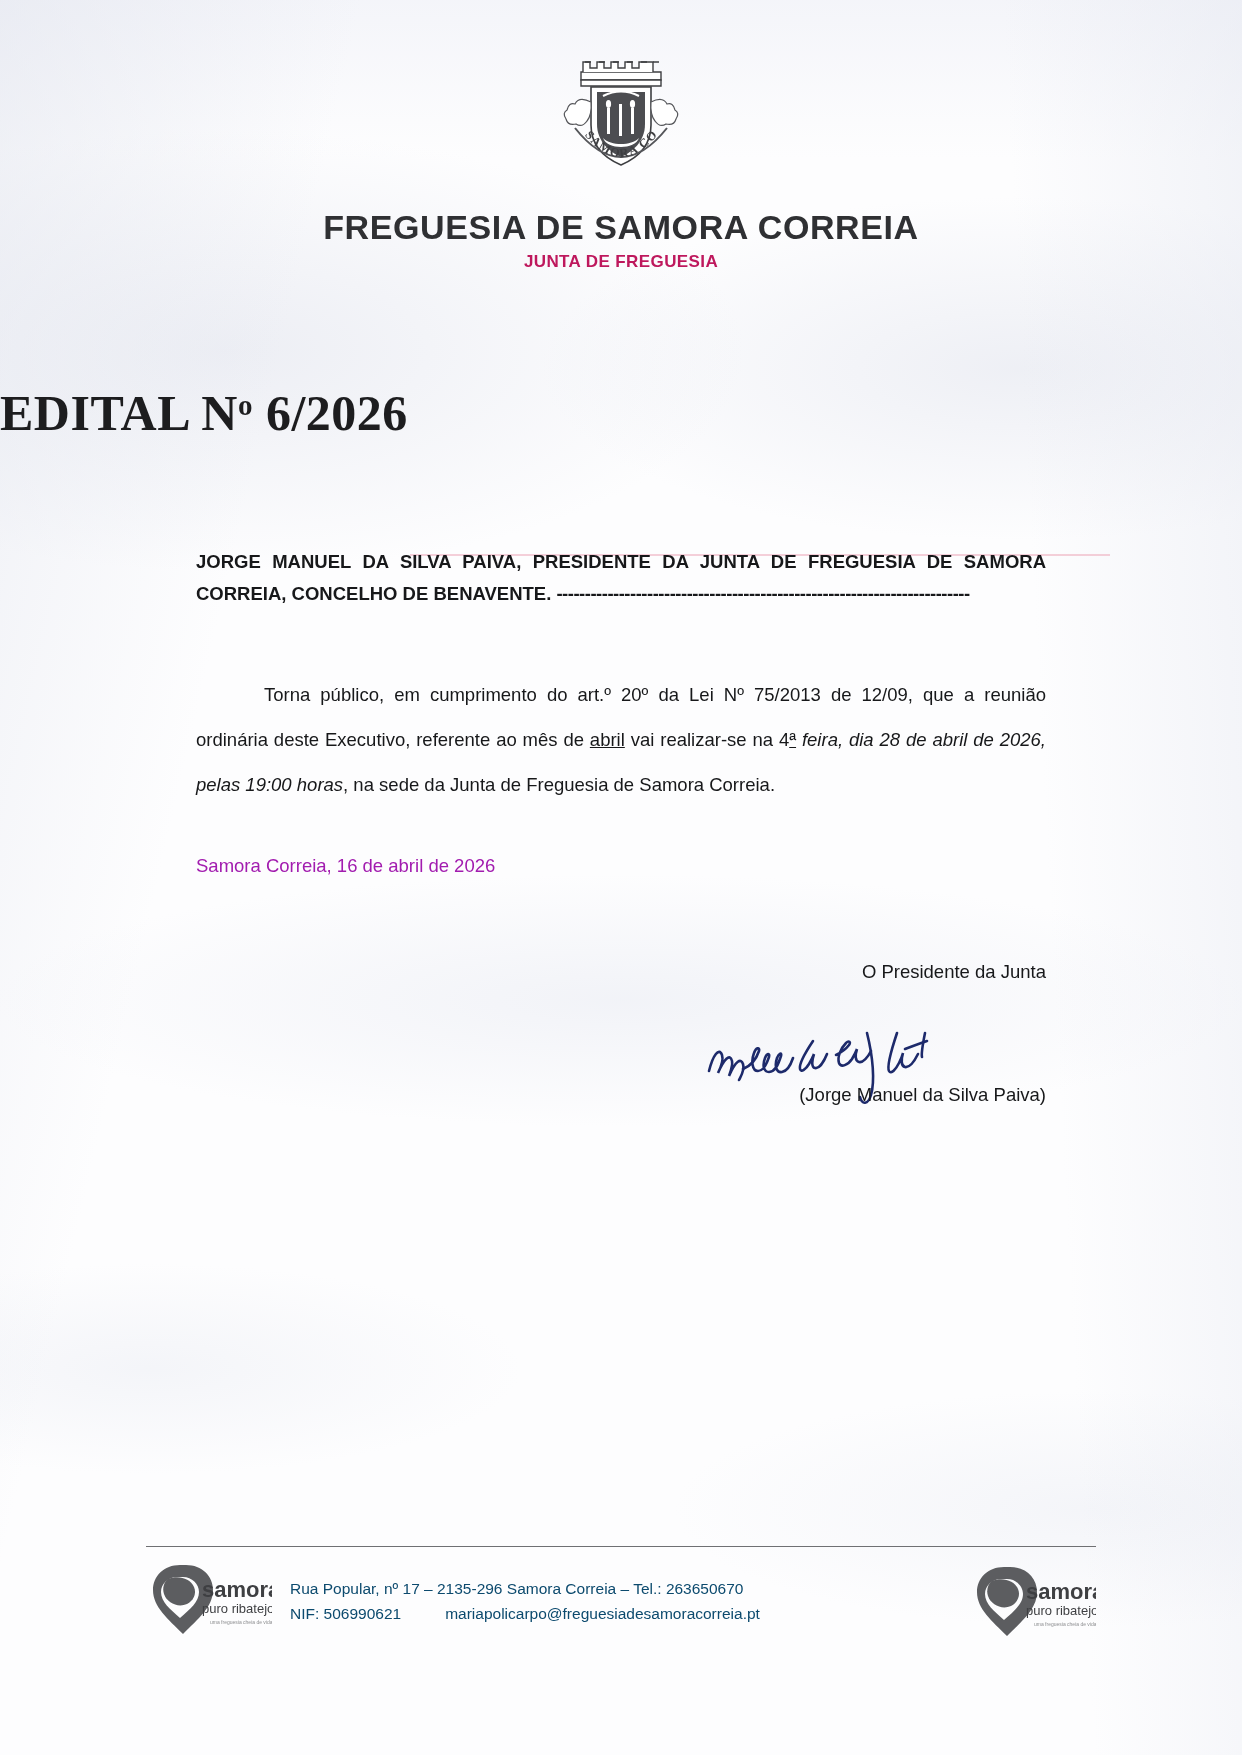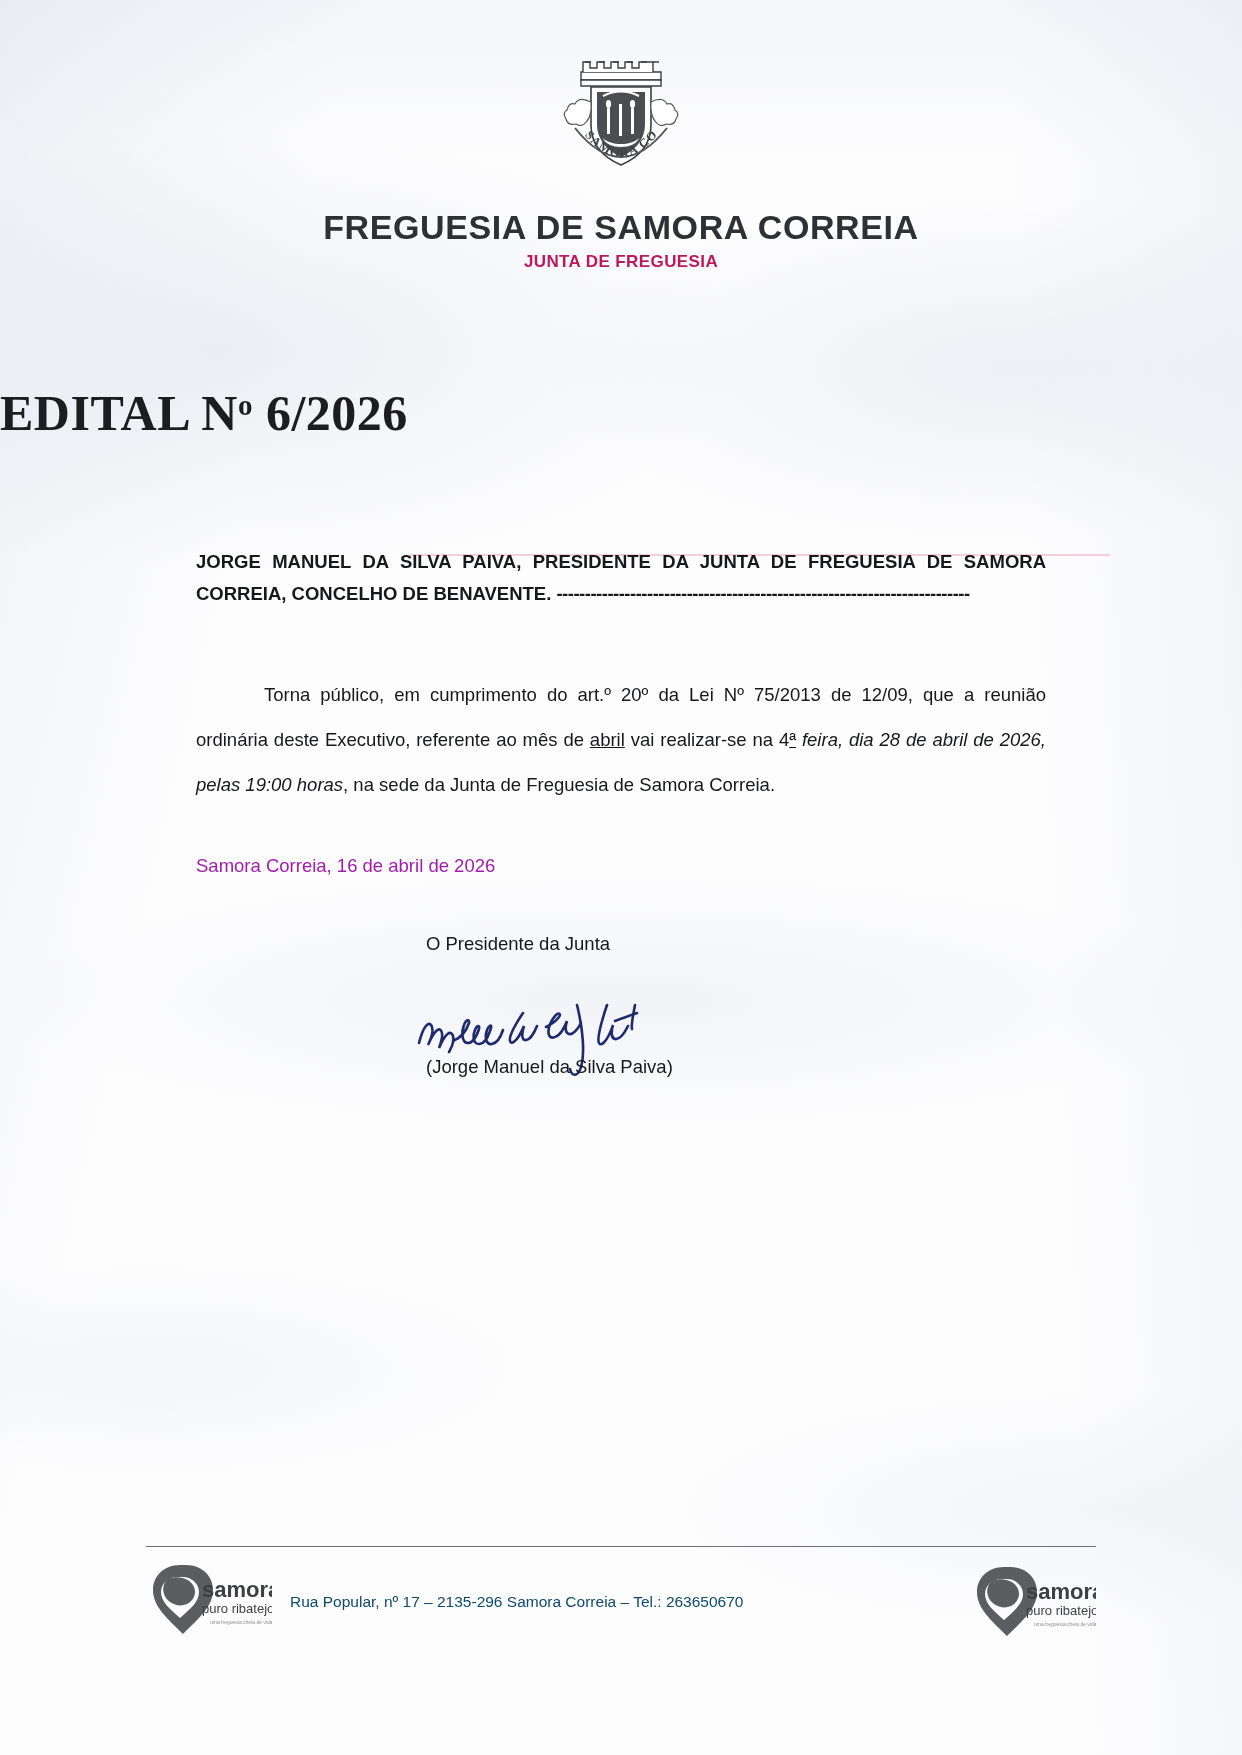--- a/index.html
+++ b/index.html
@@ -125,22 +125,22 @@
 
   .place-date {
     margin-top: 48px;
     font-family: "Liberation Sans", sans-serif;
     font-size: 18.5px;
     color: #a21caf;
   }
 
   
   .sig-area {
-    margin-top: 56px;
-    text-align: left;
+    margin-top: 84px;
+    text-align: right;
     position: relative;
     padding-left: 230px;
   }
   .sig-title {
     font-family: "Liberation Sans", sans-serif;
     font-size: 18.5px;
     color: #17181a;
   }
   .sig-holder {
     position: relative;
@@ -299,20 +299,24 @@
                    M37 18 c9 0 16 7 16 15 c0 10 -9 17 -19 26 c-10 -9 -19 -16 -19 -26 c0 -8 7 -15 16 -15 z" fill="#5c5d60"></path>
           <path d="M22 20 c10 -4 22 -1 26 8 c3 7 -1 14 -7 17 c-9 4 -20 -1 -23 -10 c-2 -6 0 -12 4 -15 z" fill="#5c5d60"></path>
           <text x="56" y="38" font-family="Liberation Sans, sans-serif" font-size="22" font-weight="bold" fill="#3e3f42">samora</text>
           <text x="56" y="54" font-family="Liberation Sans, sans-serif" font-size="13" fill="#3e3f42">puro ribatejo</text>
           <text x="64" y="65" font-family="Liberation Sans, sans-serif" font-size="5" fill="#8d8e91">uma freguesia cheia de vida</text>
         </svg>
       </div>
 
       <div class="footer-center">
         <div class="footer-line">Rua Popular, nº 17 – 2135-296 Samora Correia – Tel.: 263650670</div>
+        <div class="footer-line row2">
+          <span>NIF: 506990621</span>
+          <span>mariapolicarpo@freguesiadesamoracorreia.pt</span>
+        </div>
       </div>
 
       <div class="brand right">
         <svg width="126" height="80" viewBox="0 0 126 80">
           <path d="M34 6 c-16 0 -27 11 -27 25 c0 17 15 29 30 44 c15 -15 30 -27 30 -44 c0 -14 -11 -25 -27 -25 z
                    M37 18 c9 0 16 7 16 15 c0 10 -9 17 -19 26 c-10 -9 -19 -16 -19 -26 c0 -8 7 -15 16 -15 z" fill="#5c5d60"></path>
           <path d="M22 20 c10 -4 22 -1 26 8 c3 7 -1 14 -7 17 c-9 4 -20 -1 -23 -10 c-2 -6 0 -12 4 -15 z" fill="#5c5d60"></path>
           <text x="56" y="38" font-family="Liberation Sans, sans-serif" font-size="22" font-weight="bold" fill="#3e3f42">samora</text>
           <text x="56" y="54" font-family="Liberation Sans, sans-serif" font-size="13" fill="#3e3f42">puro ribatejo</text>
           <text x="64" y="65" font-family="Liberation Sans, sans-serif" font-size="5" fill="#8d8e91">uma freguesia cheia de vida</text>

